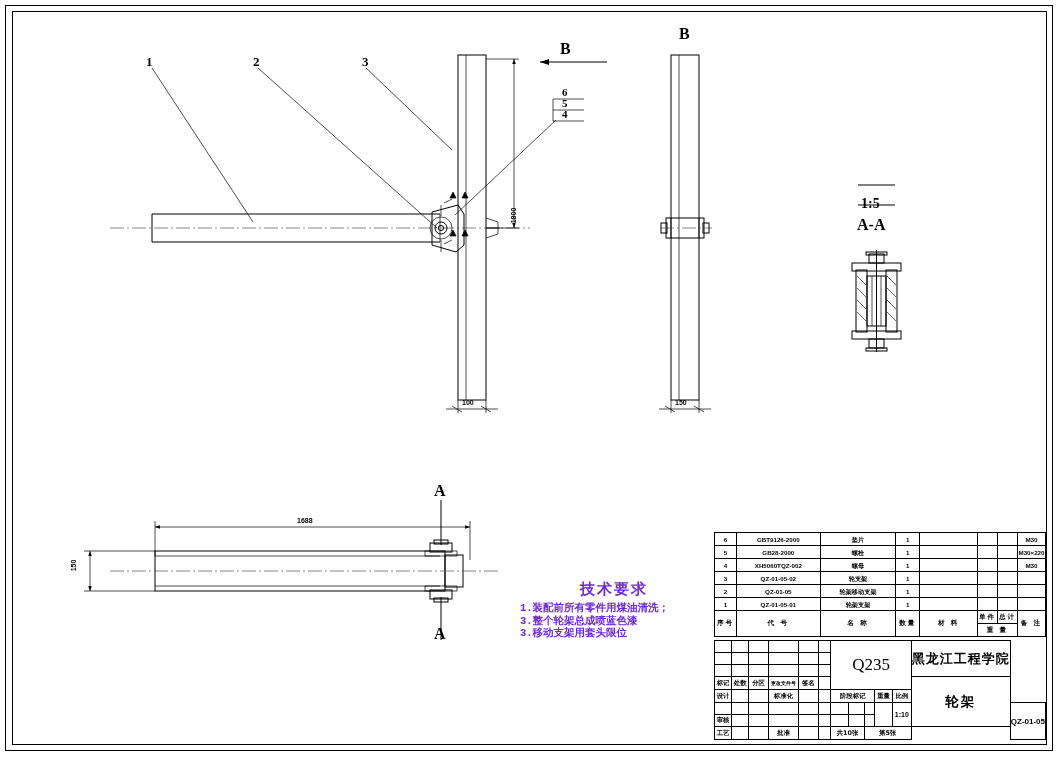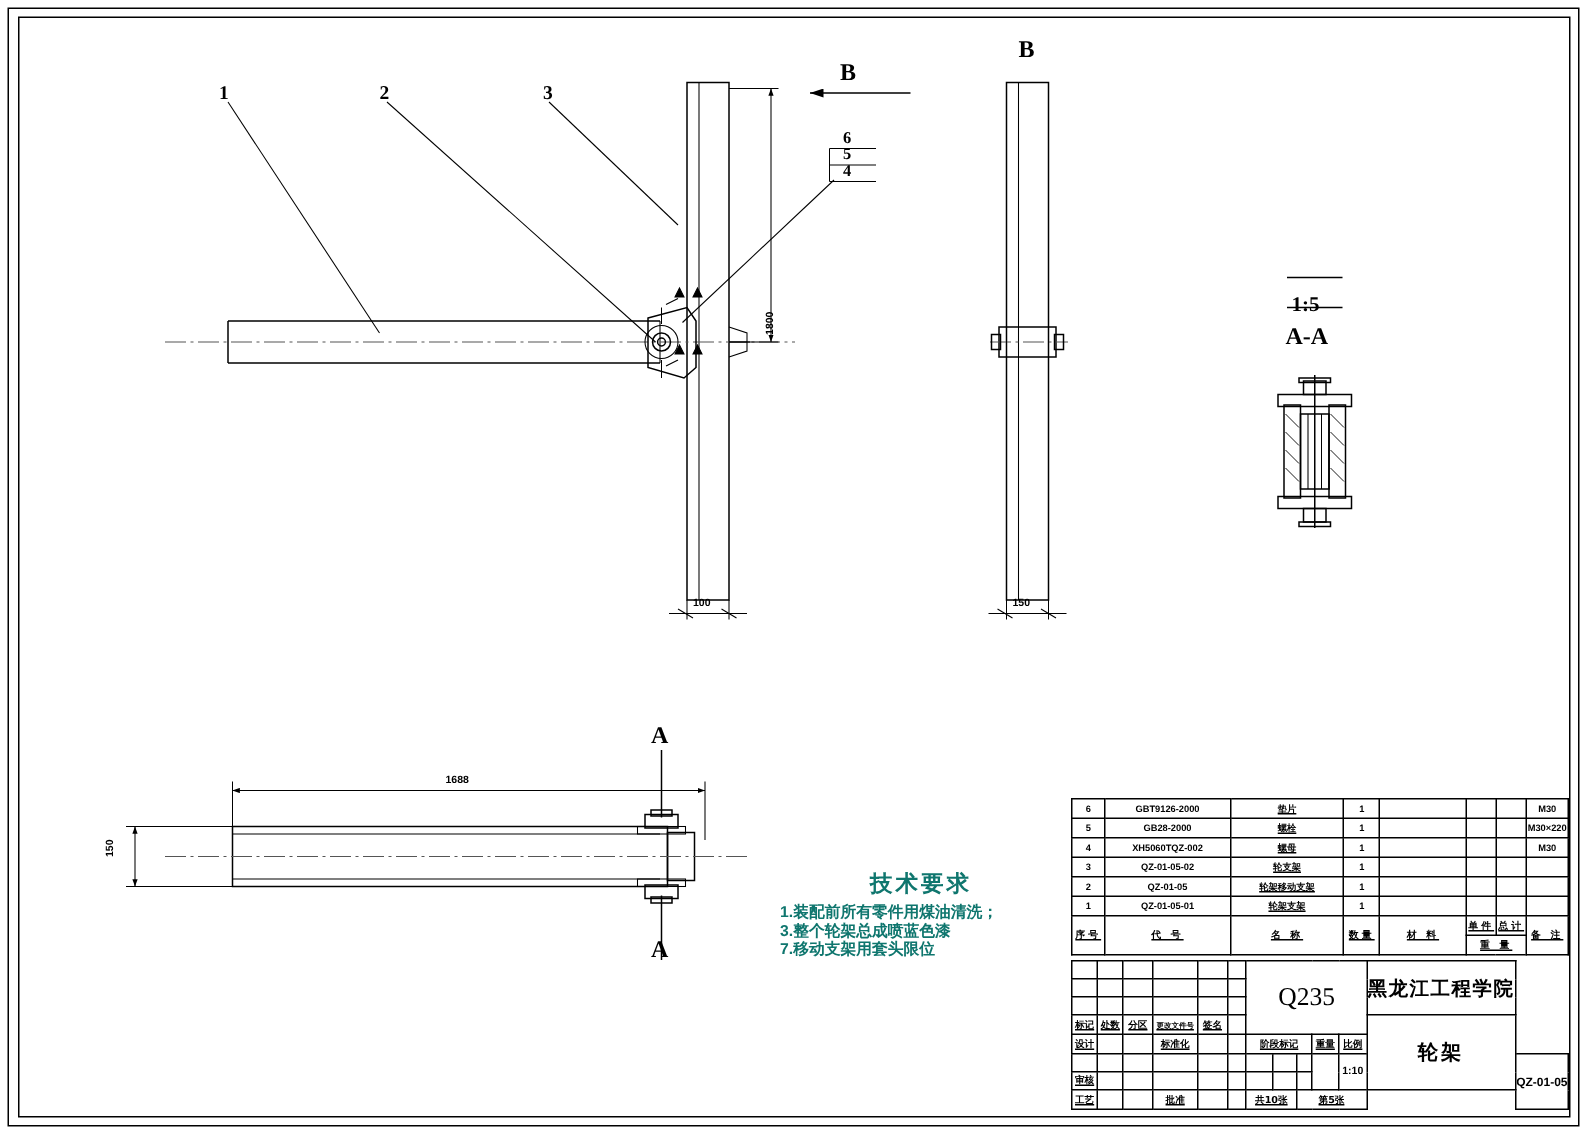--- a/index.html
+++ b/index.html
@@ -16,35 +16,35 @@
   .ctr{stroke:#555;stroke-width:0.7;fill:none;stroke-dasharray:14 3 2 3;}
   .hatch{stroke:#000;stroke-width:0.6;fill:none;}
 
   
   .callout{position:absolute;font-family:"Liberation Serif",serif;
       font-size:13px;font-weight:bold;color:#000;}
   .viewlabel{position:absolute;font-family:"Liberation Serif",serif;
       font-weight:bold;color:#000;}
 
   
-  .tech{position:absolute;left:520px;top:580px;width:180px;color:#0f766e;}
+  .tech{position:absolute;left:520px;top:580px;width:180px;color:#6d28d9;}
   .tech-title{font-family:"DejaVu Sans",sans-serif;font-weight:bold;font-size:15px;
       text-align:center;letter-spacing:2px;margin:0 0 3px 8px;}
-  .tech-line{font-family:Liberation Sans, sans-serif;font-weight:bold;font-size:10.5px;
+  .tech-line{font-family:Liberation Mono, monospace;font-weight:bold;font-size:10.5px;
       line-height:12.5px;white-space:nowrap;}
 
   
   table{border-collapse:collapse;position:absolute;
         font-family:"DejaVu Sans",sans-serif;font-weight:bold;}
   table td{border:1px solid #000;text-align:center;vertical-align:middle;
            padding:0;overflow:hidden;white-space:nowrap;}
   #bom{left:714px;top:532px;width:332px;font-size:6.2px;}
   #bom td{height:12px;line-height:11px;}
   #bom tr.hdr td{font-size:6.6px;letter-spacing:2px;}
-  .cn{font-family:"DejaVu Sans",sans-serif;text-decoration:underline;}
+  .cn{font-family:"DejaVu Sans",sans-serif;}
   .num{font-family:"Liberation Sans",sans-serif;}
 
   #tblock{left:714px;top:640px;width:332px;font-size:6.2px;}
   #tblock td{height:0;}
   .tb-big{font-family:"Liberation Serif",serif;font-size:17px;font-weight:normal;}
   .tb-cn-big{font-family:"DejaVu Sans",sans-serif;font-size:13px;font-weight:bold;
       letter-spacing:1px;margin-top:48px;}
   .tb-cn-mid{font-family:"DejaVu Sans",sans-serif;font-size:13.5px;font-weight:bold;
       letter-spacing:2px;}
   .tb-code{font-family:"Liberation Sans",sans-serif;font-size:8px;font-weight:bold;}
@@ -248,21 +248,21 @@
   <div style="position:absolute;left:297px;top:517px;font-family:'Liberation Sans',sans-serif;font-size:7px;font-weight:bold;">1688</div>
   <div style="position:absolute;left:68px;top:562px;font-family:'Liberation Sans',sans-serif;font-size:7px;font-weight:bold;transform:rotate(-90deg);">150</div>
   <div style="position:absolute;left:506px;top:212px;font-family:'Liberation Sans',sans-serif;font-size:7px;font-weight:bold;transform:rotate(-90deg);">1800</div>
   <div style="position:absolute;left:462px;top:399px;font-family:'Liberation Sans',sans-serif;font-size:7px;font-weight:bold;">100</div>
   <div style="position:absolute;left:675px;top:399px;font-family:'Liberation Sans',sans-serif;font-size:7px;font-weight:bold;">150</div>
 
   <div class="tech">
     <div class="tech-title">技术要求</div>
     <div class="tech-line">1.装配前所有零件用煤油清洗；</div>
     <div class="tech-line">3.整个轮架总成喷蓝色漆</div>
-    <div class="tech-line">7.移动支架用套头限位</div>
+    <div class="tech-line">3.移动支架用套头限位</div>
   </div>
 
   <table id="bom">
     <colgroup>
       <col style="width:22px">
         <col style="width:84px">
         <col style="width:76px">
       <col style="width:24px">
         <col style="width:58px">
       <col style="width:20px">

